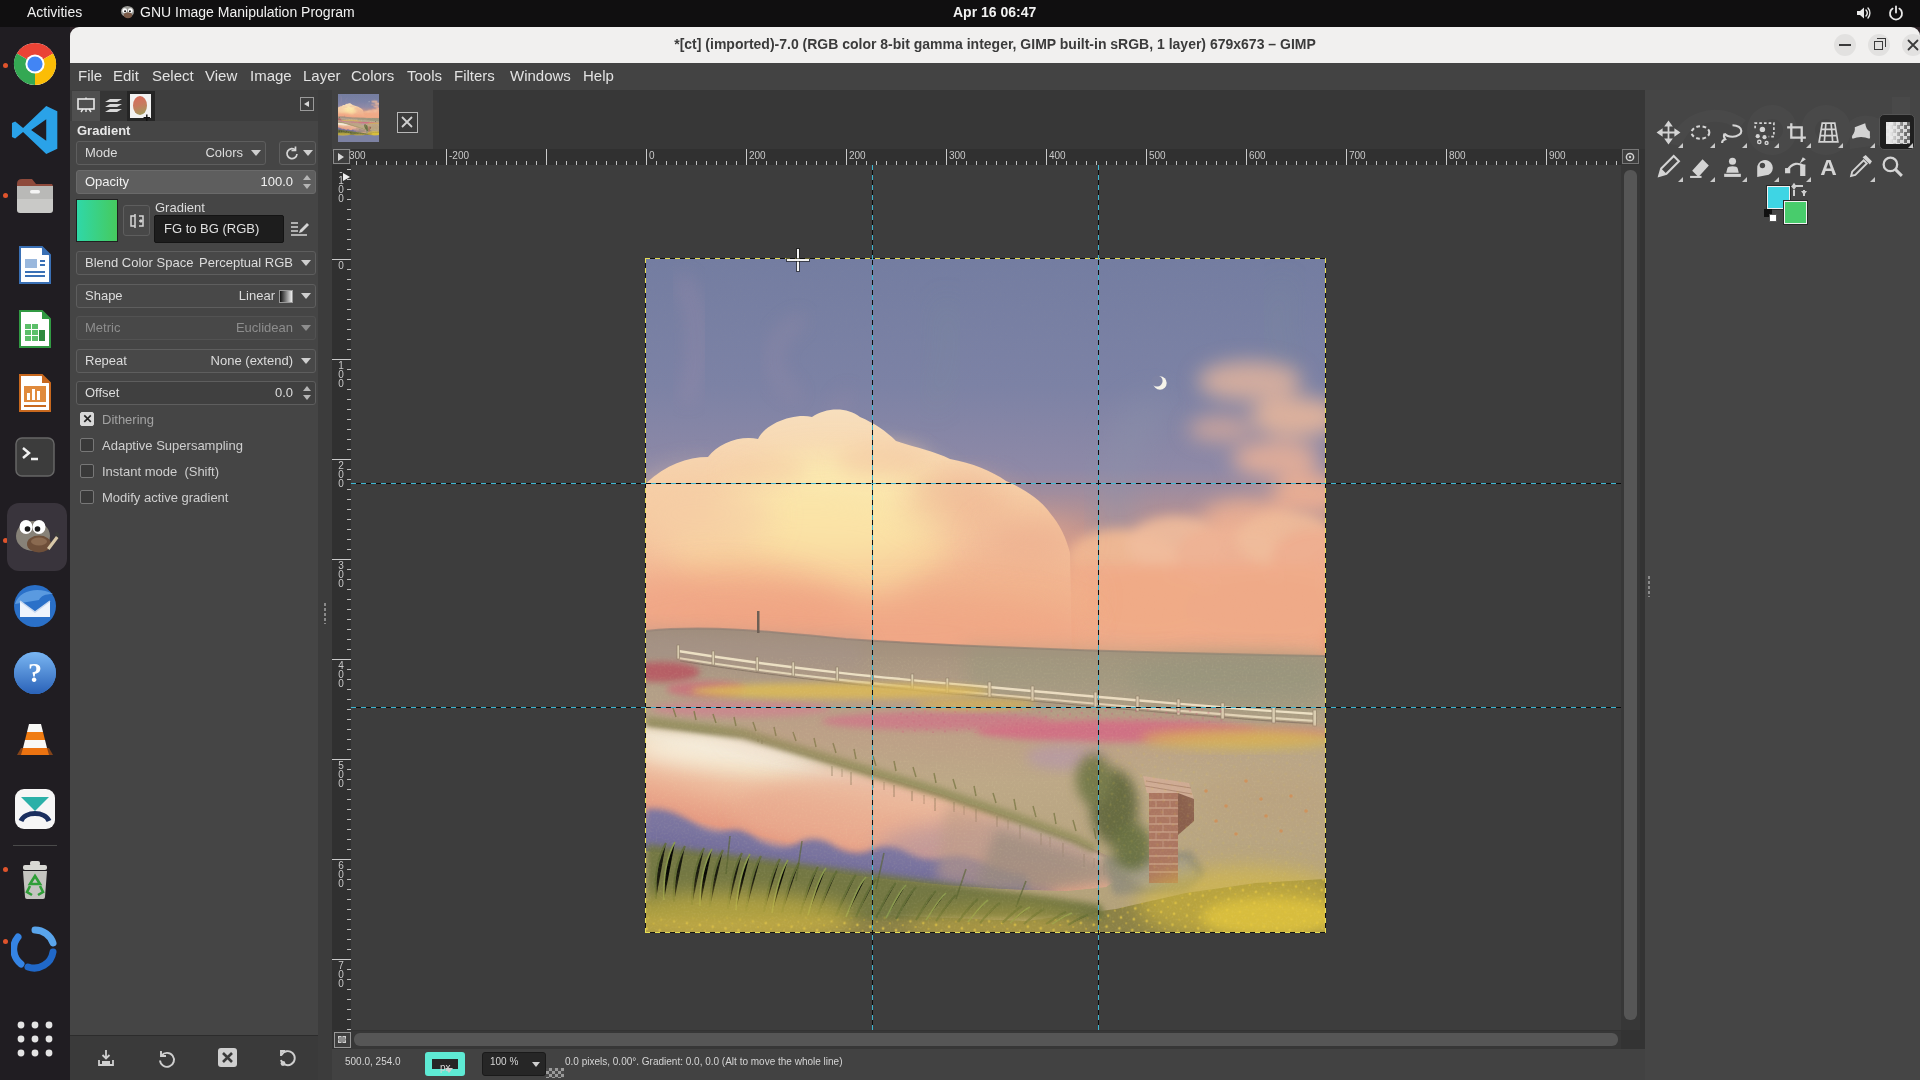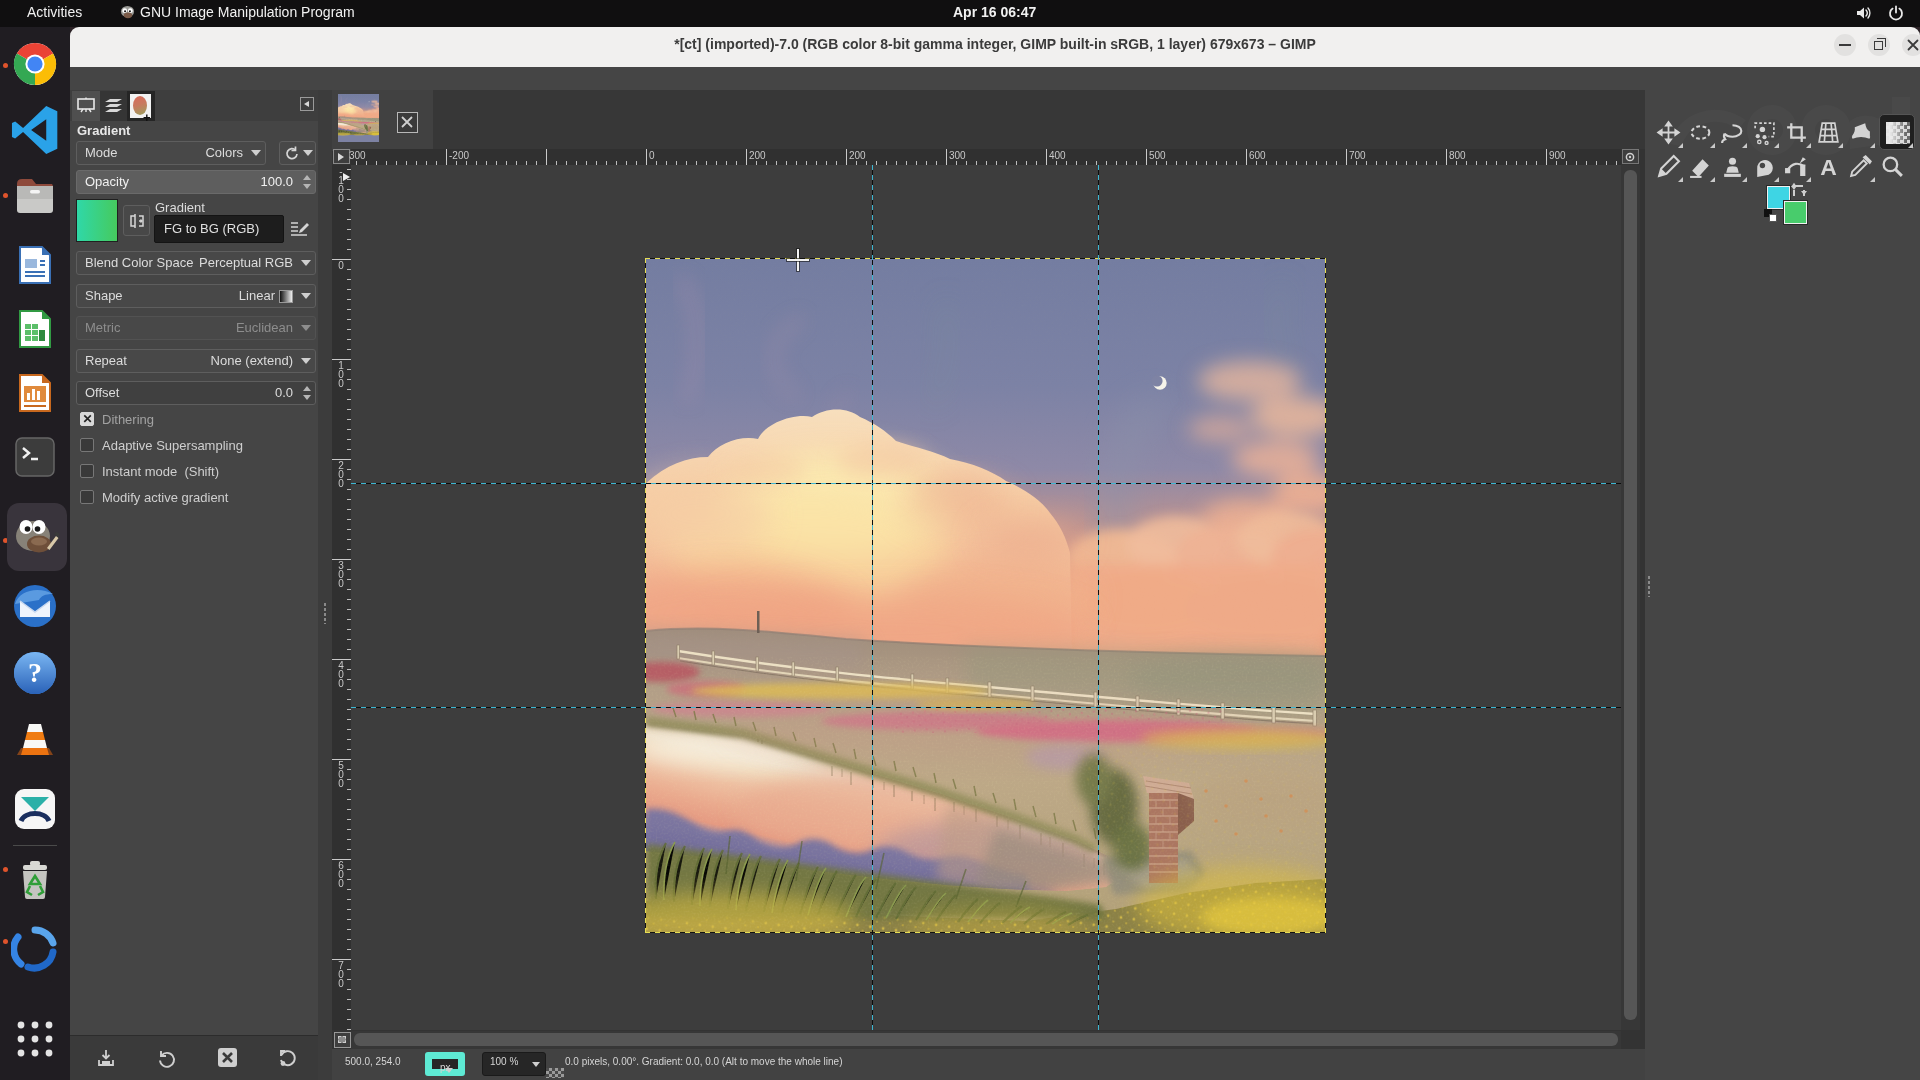--- a/index.html
+++ b/index.html
@@ -219,20 +219,33 @@
     </div>
     <div class="abs" style="left:1798px;top:7px;width:22px;height:22px;border-radius:50%;background:#e2e1e0;">
       <div class="abs" style="left:6px;top:7px;width:9px;height:9px;border:1.5px solid #3a3a3a;"></div>
       <div class="abs" style="left:9px;top:4px;width:9px;height:9px;border-top:1.5px solid #3a3a3a;border-right:1.5px solid #3a3a3a;"></div>
     </div>
     <div class="abs" style="left:1832px;top:7px;width:22px;height:22px;border-radius:50%;background:#e2e1e0;">
       <svg class="abs" style="left:5px;top:5px;" width="12" height="12" viewBox="0 0 12 12">
           <path d="M1.5 1.5 L10.5 10.5 M10.5 1.5 L1.5 10.5" stroke="#3a3a3a" stroke-width="1.8" stroke-linecap="round"></path>
         </svg>
     </div>
+  </div>
+  <div id="menubar">
+    <div class="abs" style="left:8px;top:4px;">File</div>
+    <div class="abs" style="left:43px;top:4px;">Edit</div>
+    <div class="abs" style="left:82px;top:4px;">Select</div>
+    <div class="abs" style="left:135px;top:4px;">View</div>
+    <div class="abs" style="left:180px;top:4px;">Image</div>
+    <div class="abs" style="left:233px;top:4px;">Layer</div>
+    <div class="abs" style="left:281px;top:4px;">Colors</div>
+    <div class="abs" style="left:337px;top:4px;">Tools</div>
+    <div class="abs" style="left:384px;top:4px;">Filters</div>
+    <div class="abs" style="left:440px;top:4px;">Windows</div>
+    <div class="abs" style="left:513px;top:4px;">Help</div>
   </div>
   <div id="leftpanel">
 
     <div class="abs" style="left:0;top:0;width:248px;height:31px;background:#3e3e3e;"></div>
     <div class="abs" style="left:2px;top:1px;width:28px;height:30px;background:#4f4f4f;">
       <svg class="abs" style="left:4px;top:5px;" width="20" height="20" viewBox="0 0 20 20">
           <rect x="2" y="3" width="16" height="10" fill="none" stroke="#e8e8e8" stroke-width="1.6"></rect>
           <path d="M10 13 v3 M5 16 l2 -3 M15 16 l-2 -3 M10 3 v-1.5" stroke="#e8e8e8" stroke-width="1.4" fill="none"></path>
         </svg>
     </div>

